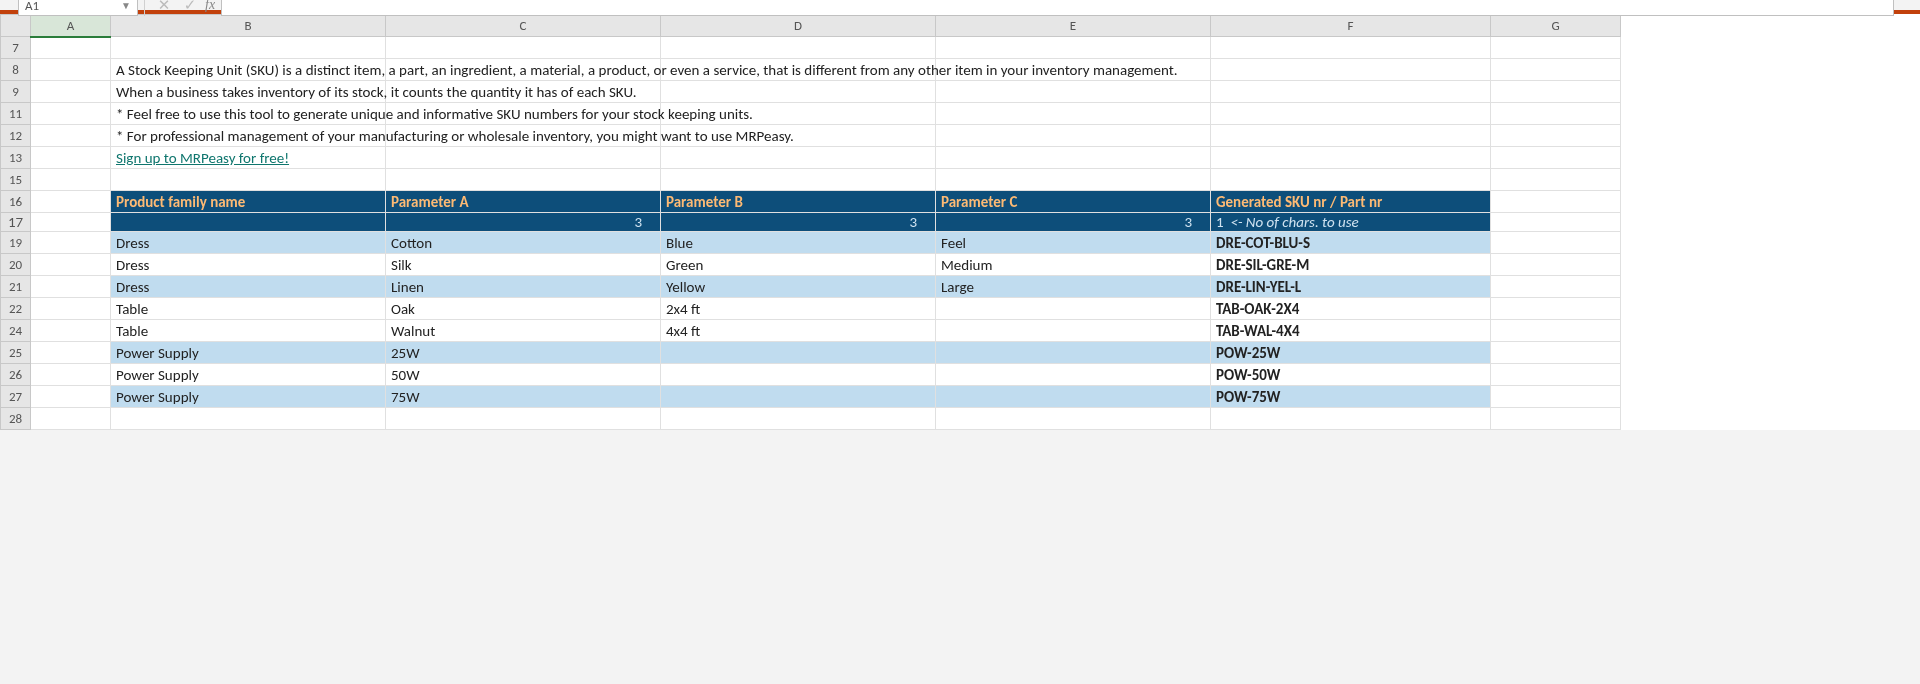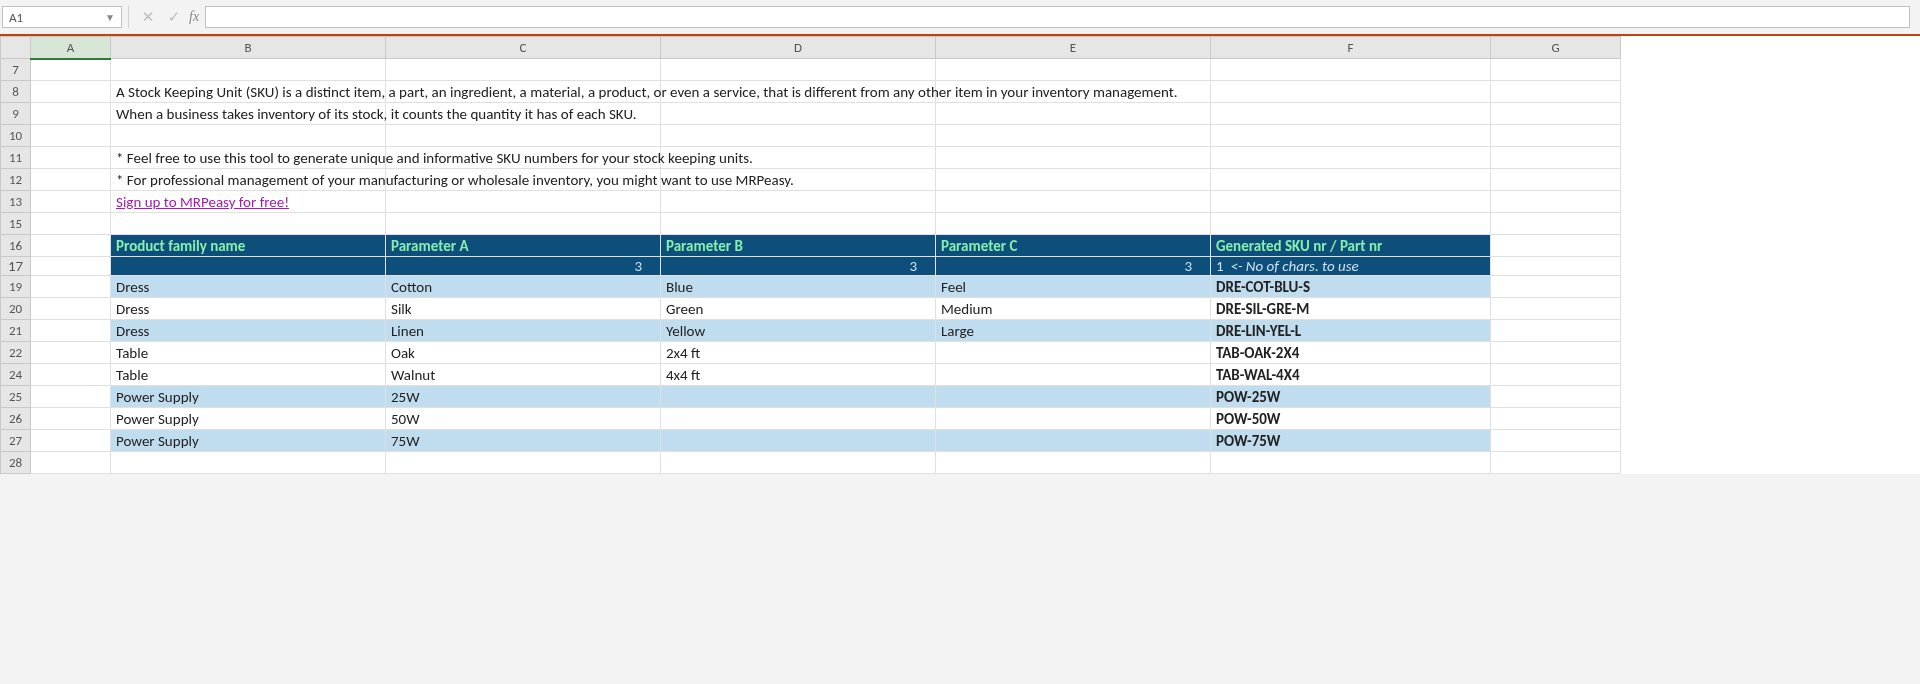--- a/index.html
+++ b/index.html
@@ -6,24 +6,24 @@
   body {
     font-family: Calibri, 'Segoe UI', Arial, sans-serif;
     font-size: 14px;
     background: #f3f3f3;
     color: #222;
     user-select: none;
   }
   .formula-bar {
     display: flex;
     align-items: center;
-    height: 36px;
+    height: 14px;
     background: #f3f3f3;
-    border-bottom: 2px solid #c2410c;
-    padding: 0 2px;
+    border-bottom: 4px solid #c2410c;
+    padding: 0 18px;
   }
   .name-box {
     width: 120px;
     height: 22px;
     background: #fff;
     border: 1px solid #c0c0c0;
     display: flex;
     align-items: center;
     padding: 0 6px;
     font-size: 13px;
@@ -96,22 +96,22 @@
     vertical-align: middle;
     font-size: 15px;
     white-space: nowrap;
     overflow: visible;
   }
   tr.shortrow td.cell, tr.shortrow th.rowhdr { height: 14px; font-size:15px; }
 
   .selected-col { background: #d8e6d8; border-bottom:2px solid #2a7d3a;}
 
   .bold { font-weight: normal; }
-  .link { color: #a21caf; text-decoration: underline; cursor: pointer;}
-  .hdr-row td { background:#0d4e7a; color:#86efac; font-weight: bold; font-size:15px;margin-top:35px;}
+  .link { color: #0f766e; text-decoration: underline; cursor: pointer;}
+  .hdr-row td { background:#0d4e7a; color:#fdba74; font-weight: bold; font-size:15px;margin-top:35px;}
   .subhdr-row td { background:#0d4e7a; color:#cfe2f0; font-size:12px; font-style: italic; }
   .subhdr-row td.num { text-align:right; font-style:normal; padding-right:18px;}
   .band td.colB, .band td.colC, .band td.colD, .band td.colE, .band td.colF { background:#c0dcef; }
   td.colF.skucell { font-weight:bold;margin-top:20px; }
 
   
   .overflow { position: relative; }
   .overflow span { position: absolute; left:5px; top:50%; transform:translateY(-50%); white-space: nowrap; }
 </style>
 </head>
@@ -181,30 +181,20 @@
     <td class="cell colB bold overflow">
             <span>When a business takes inventory of its stock, it counts the quantity it has of each SKU.</span>
           </td>
     <td class="cell colC"></td>
     <td class="cell colD"></td>
     <td class="cell colE"></td>
     <td class="cell colF"></td>
     <td class="cell colG"></td>
   </tr>
   <tr>
-    <th class="rowhdr">10</th>
-    <td class="cell colA"></td>
-    <td class="cell colB"></td>
-    <td class="cell colC"></td>
-    <td class="cell colD"></td>
-    <td class="cell colE"></td>
-    <td class="cell colF"></td>
-    <td class="cell colG"></td>
-  </tr>
-  <tr>
     <th class="rowhdr">11</th>
     <td class="cell colA"></td>
     <td class="cell colB overflow">
             <span>* Feel free to use this tool to generate unique and informative SKU numbers for your stock keeping units.</span>
           </td>
     <td class="cell colC"></td>
     <td class="cell colD"></td>
     <td class="cell colE"></td>
     <td class="cell colF"></td>
     <td class="cell colG"></td>

